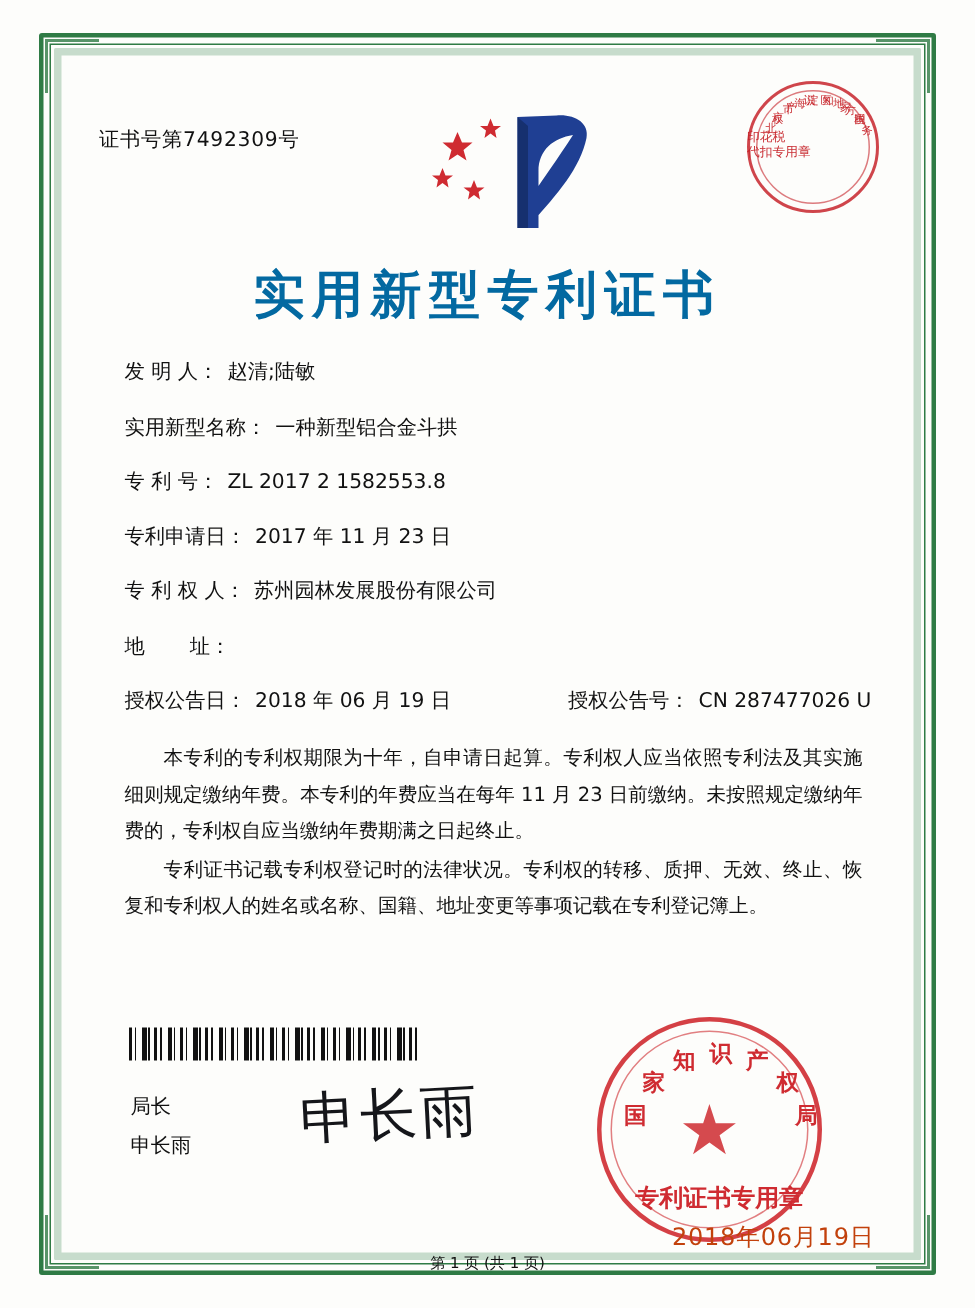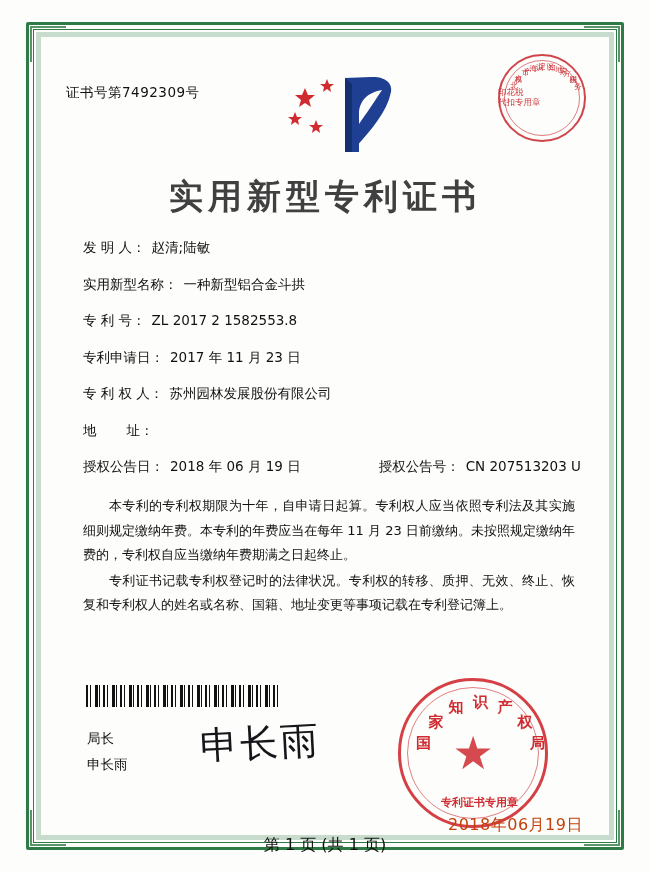--- a/index.html
+++ b/index.html
@@ -140,21 +140,21 @@
   
   .main-title {
     position: absolute;
     left: 0;
     top: 128px;
     width: 550px;
     text-align: center;
     font-size: 34px;
     font-weight: bold;
     letter-spacing: 5px;
-    color: #404040;
+    color: #0369a1;
     font-family: "DejaVu Sans", "Liberation Sans", sans-serif;
   }
 
   
   .fields {
     position: absolute;
     left: 33px;
     top: 193px;
     width: 500px;
     font-size: 13.5px;
@@ -268,40 +268,40 @@
     color: #cf2b31;
     font-size: 15px;
     font-weight: bold;
   }
   .seal-bottom .bottom-text {
     position: absolute;
     left: 13px; right: 0;
     bottom: 18px;
     text-align: center;
     color: #cf2b31;
-    font-size: 11px;
+    font-size: 16px;
     font-weight: bold;
   }
   .seal-date {
     position: absolute;
     left: 398px;
     top: 769px;
     font-size: 16px;
     color: #c2410c;
     letter-spacing: 0.5px;
   }
 
   
   .footer {
     position: absolute;
     left: 0;
     top: 789px;
     width: 550px;
     text-align: center;
-    font-size: 16px;
+    font-size: 10px;
     color: #111;
   }
 </style>
 </head>
 <body>
 
 <div class="page">
 
   <div class="border-outer"></div>
   <div class="border-deco"></div>
@@ -377,21 +377,21 @@
         <span class="flabel">专 利 权 人：</span>
         <span class="fvalue">苏州园林发展股份有限公司</span>
       </div>
       <div class="frow">
         <span class="flabel">地       址：</span>
       </div>
       <div class="frow split">
         <span class="flabel">授权公告日：</span>
         <span class="fvalue">2018 年 06 月 19 日</span>
         <span class="right-label">授权公告号：</span>
-        <span class="right-value">CN 207513203 U</span>
+        <span class="right-value">CN 287477026 U</span>
       </div>
     </div>
 
     <div class="paras">
       <p class="para">本专利的专利权期限为十年，自申请日起算。专利权人应当依照专利法及其实施细则规定缴纳年费。本专利的年费应当在每年 11 月 23 日前缴纳。未按照规定缴纳年费的，专利权自应当缴纳年费期满之日起终止。</p>
       <p class="para">专利证书记载专利权登记时的法律状况。专利权的转移、质押、无效、终止、恢复和专利权人的姓名或名称、国籍、地址变更等事项记载在专利登记簿上。</p>
     </div>
 
     <div class="barcode"></div>
 

